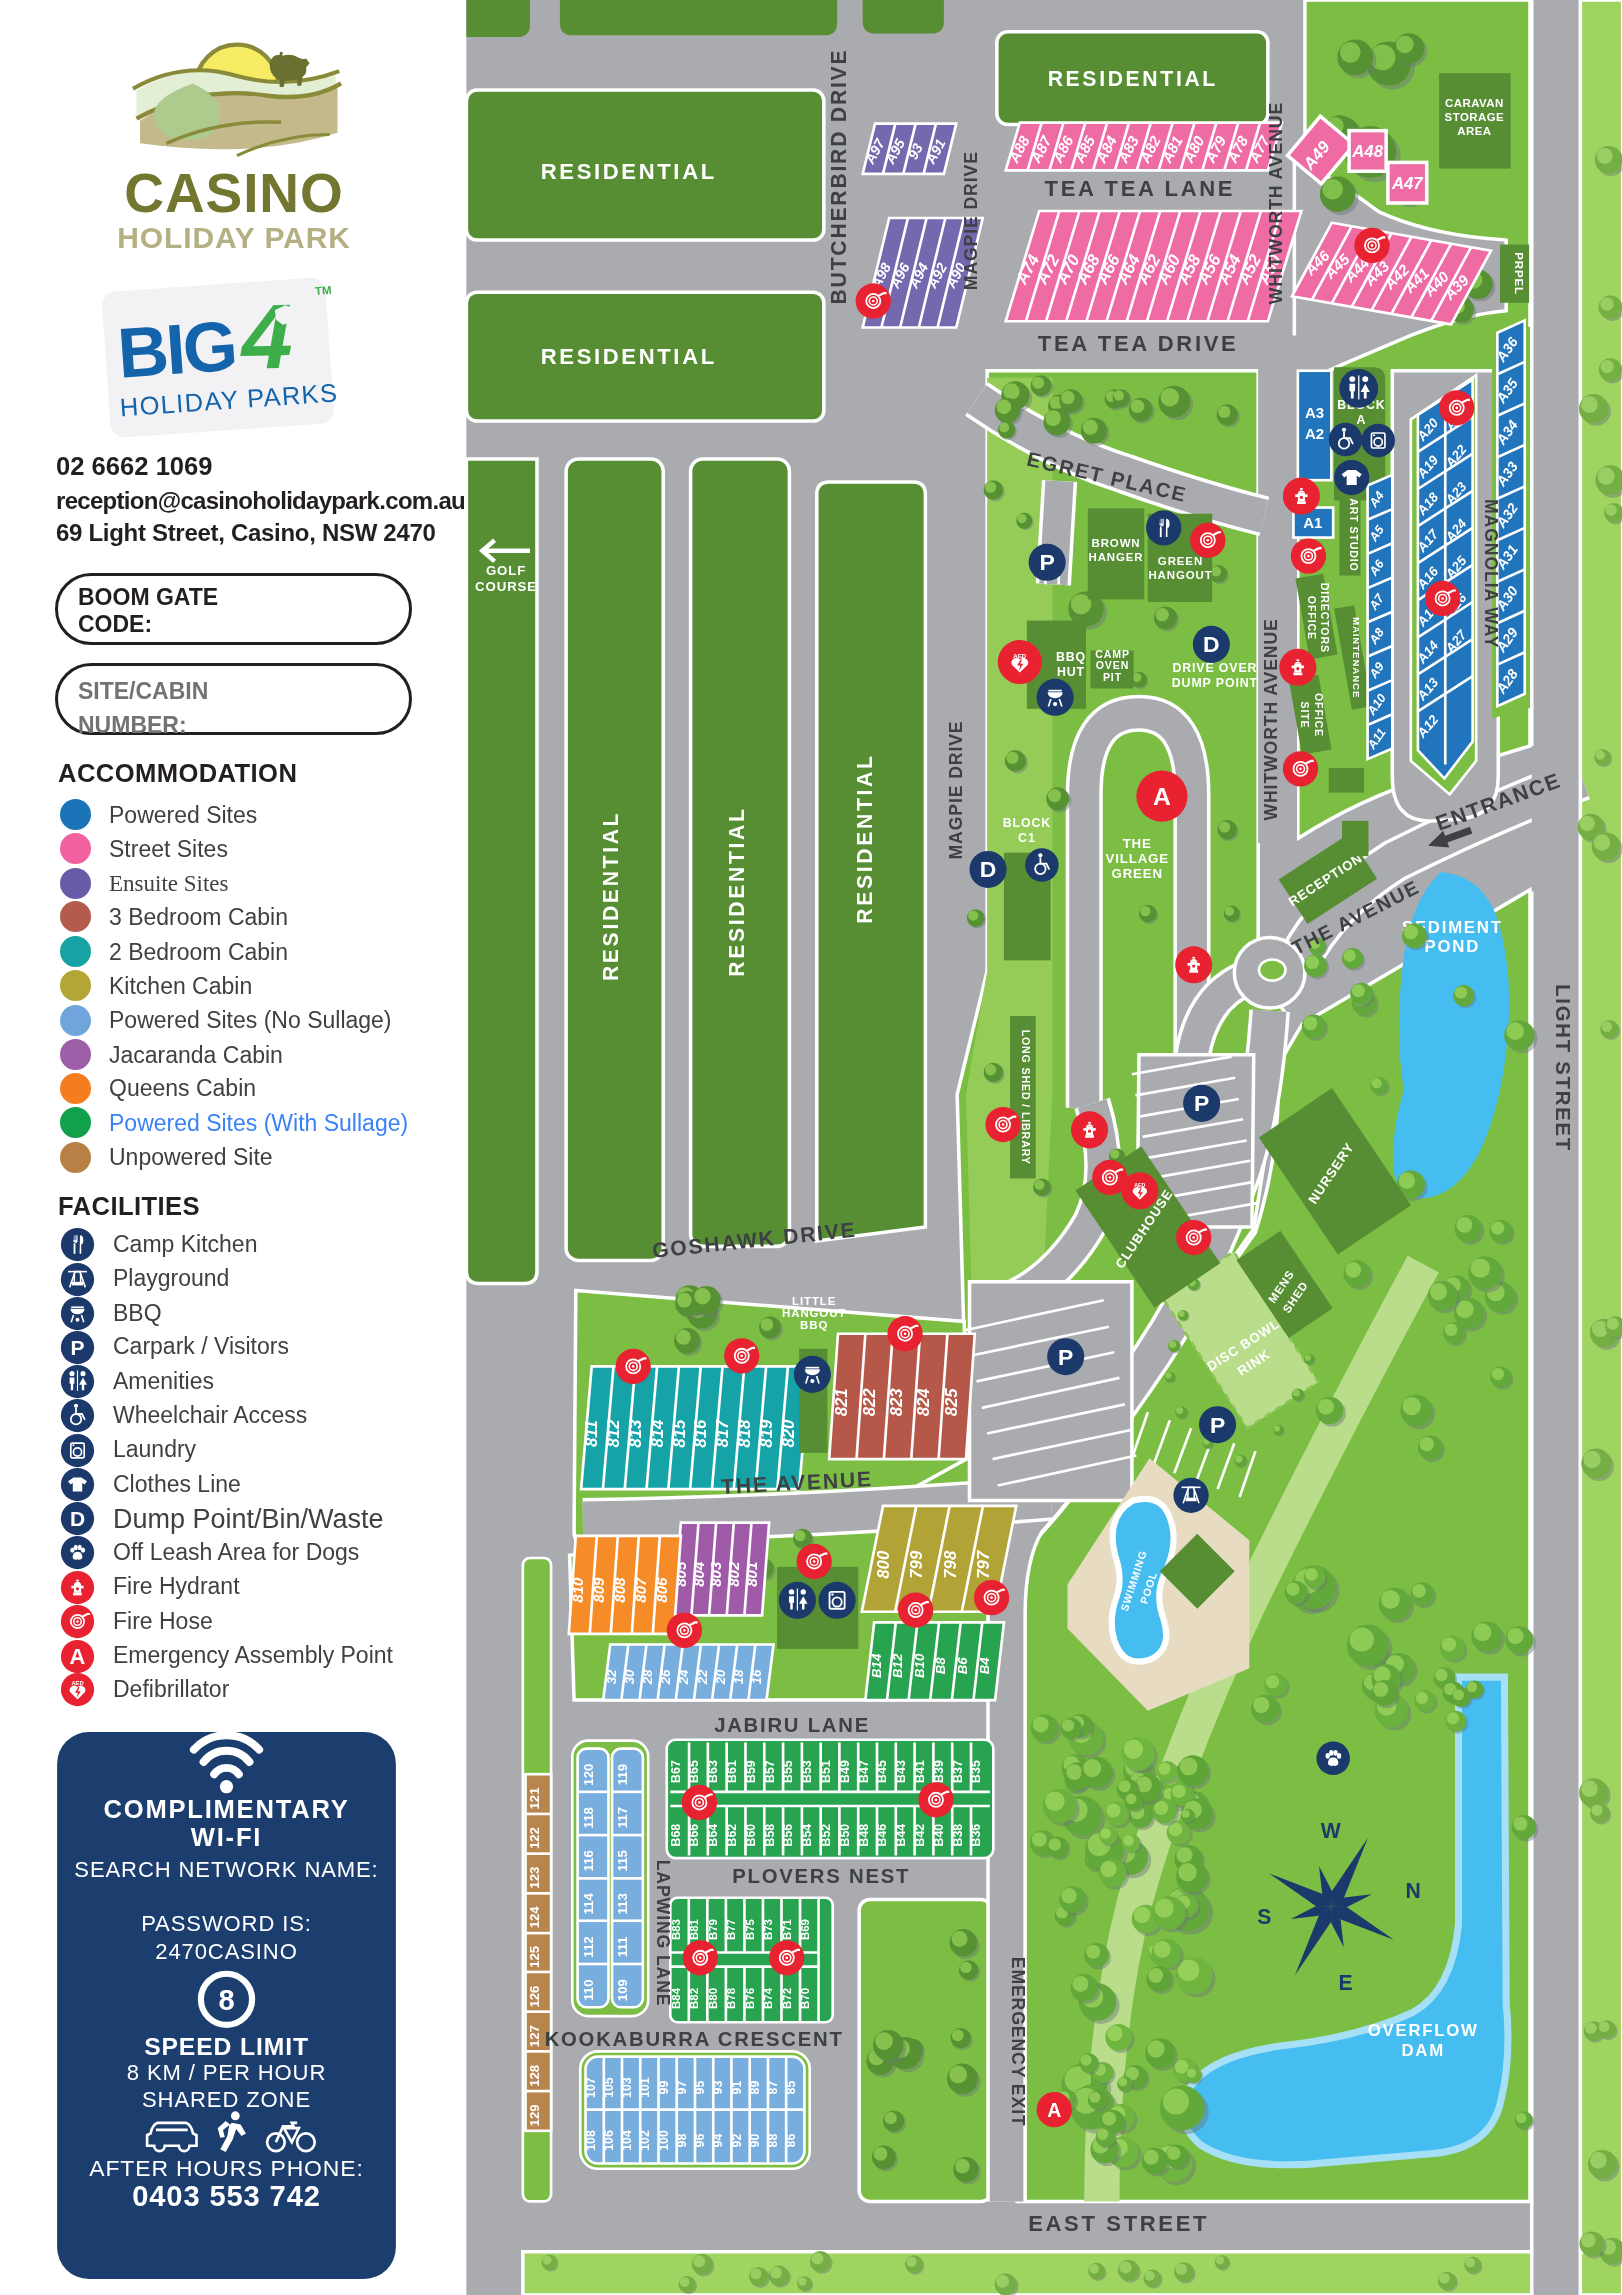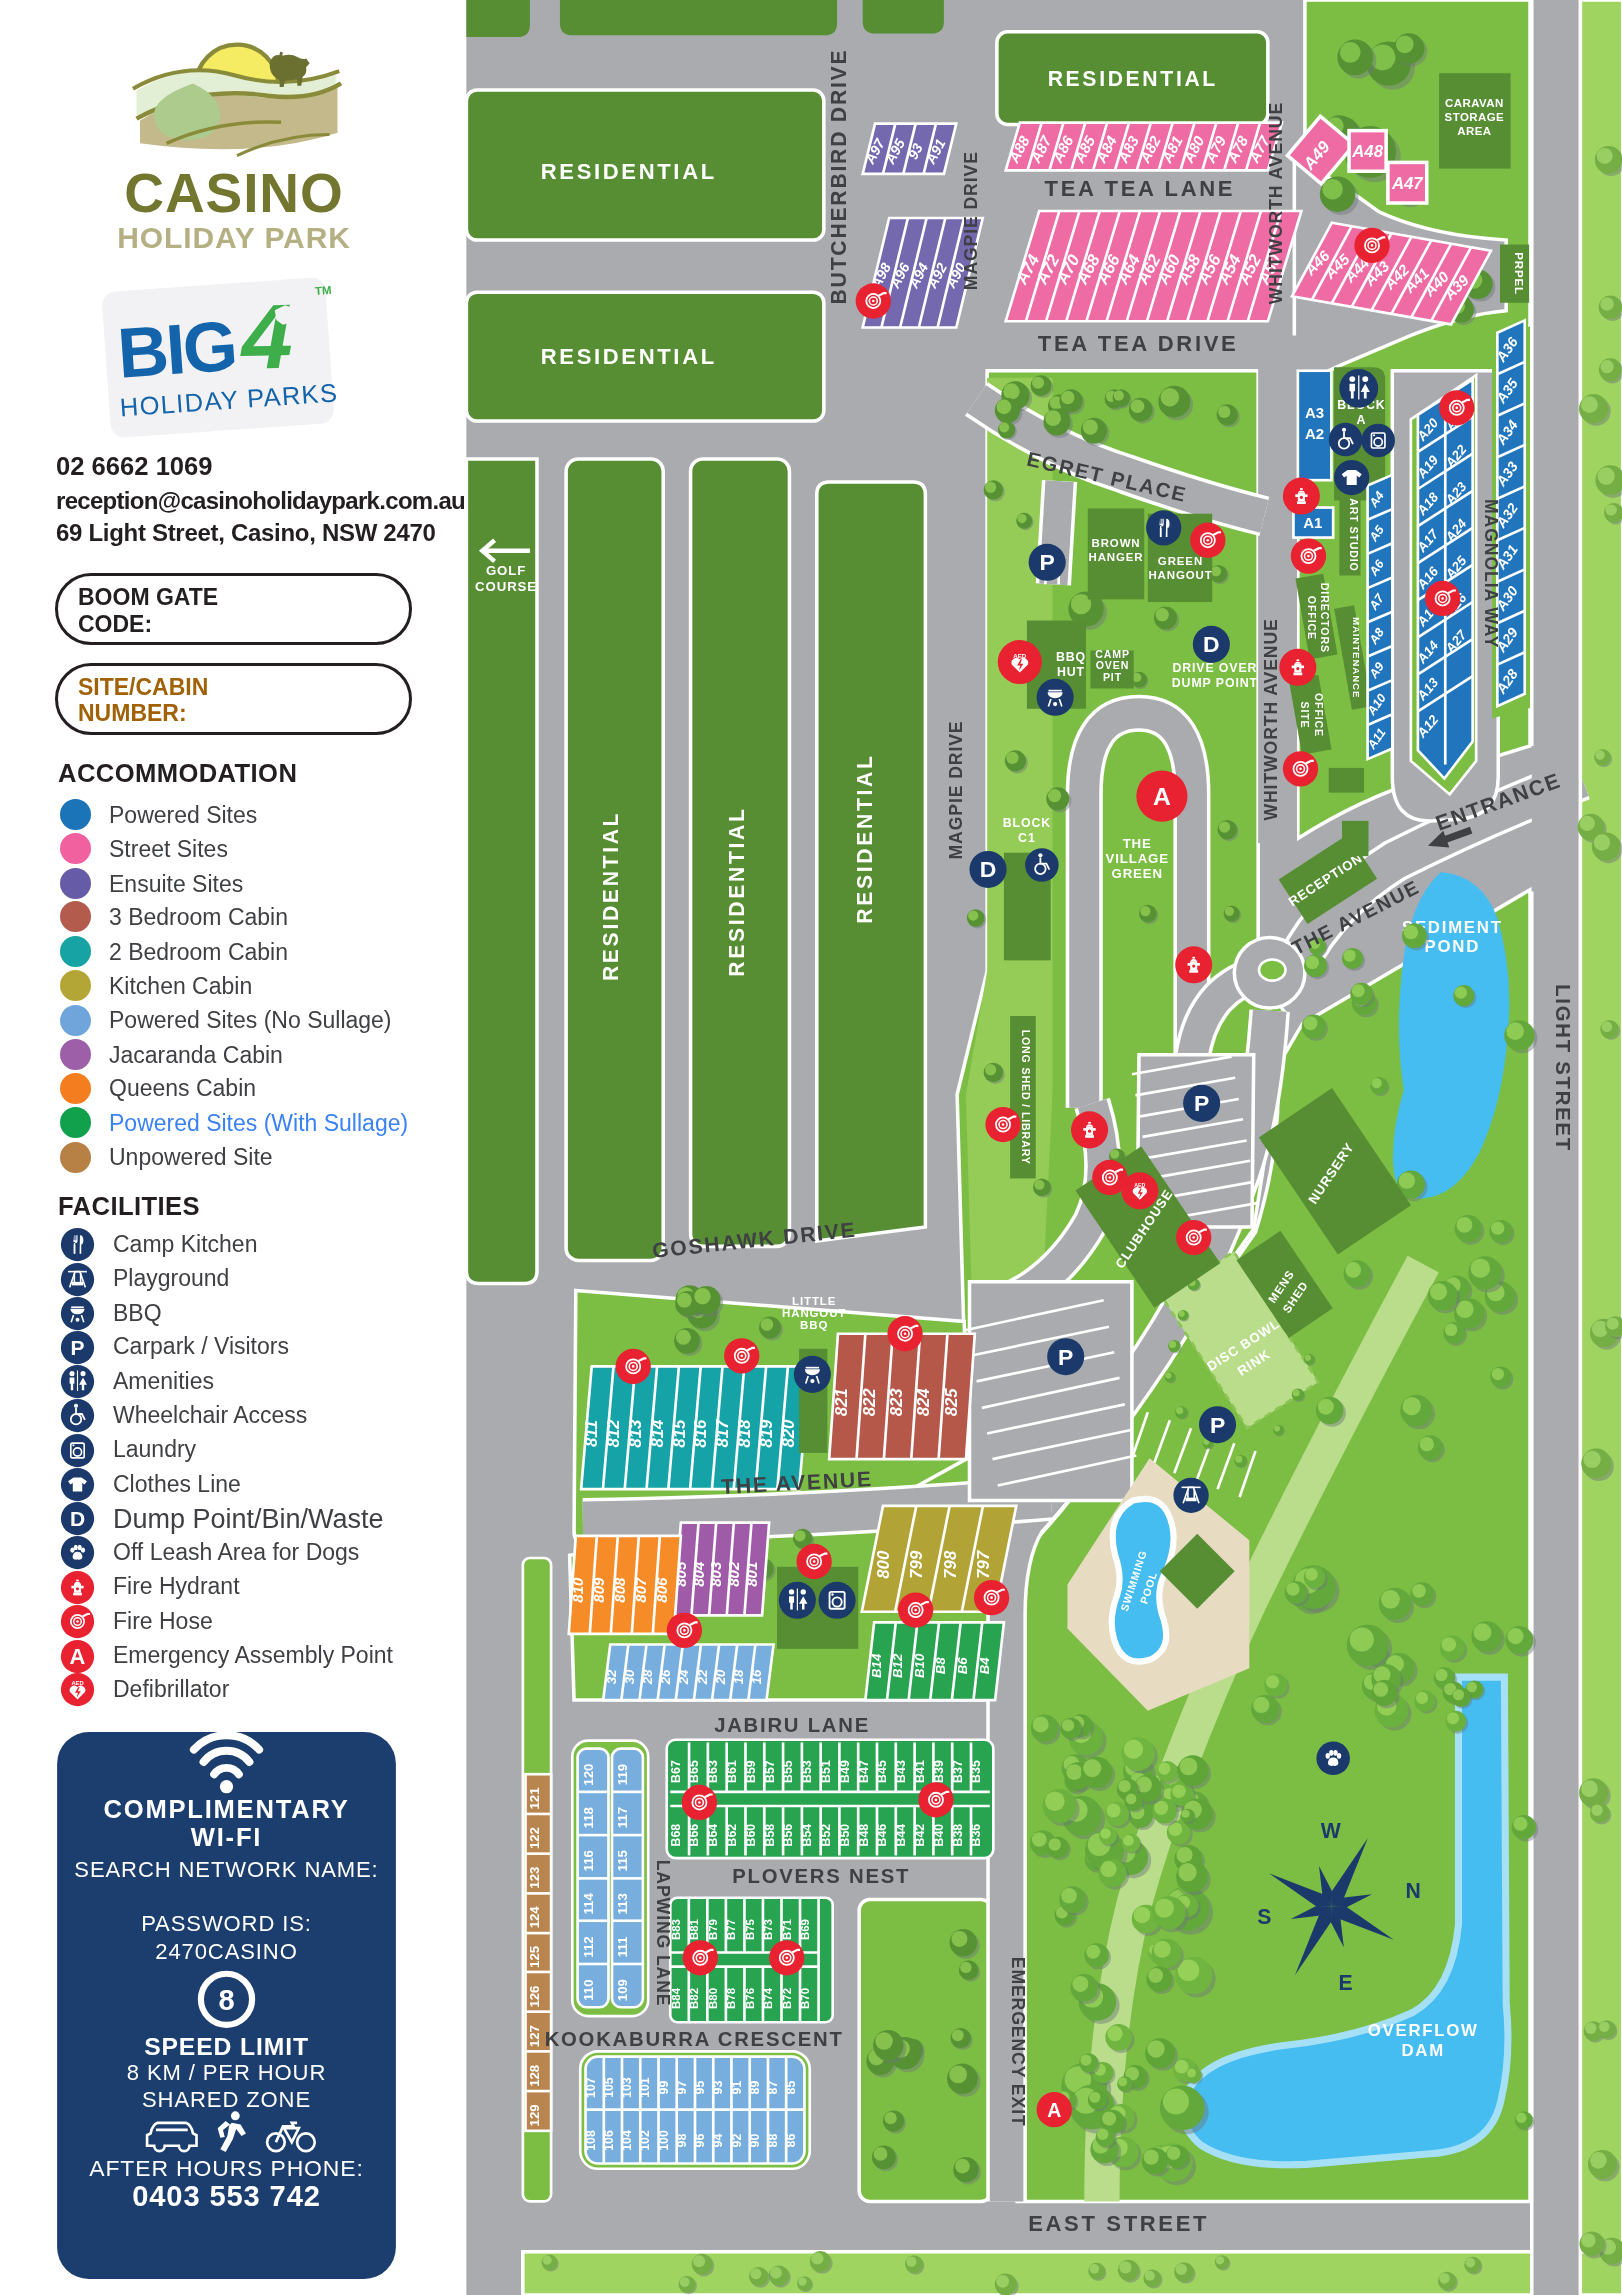--- a/index.html
+++ b/index.html
@@ -2309,28 +2309,28 @@
 <text x="250" y="34" font-family="Liberation Sans, sans-serif" font-size="13" font-weight="bold" fill="#3dae49">TM</text>
 <text x="20" y="156" font-family="Liberation Sans, sans-serif" font-size="29" fill="#1464ac" letter-spacing="1.5">HOLIDAY PARKS</text>
 </g>
     </svg></div>
 <div style="position:absolute;left:56px;top:452px;width:371px;font-family:'Liberation Sans',sans-serif;font-size:25.6px;font-weight:bold;color:#231f20">02 6662 1069</div>
 <div style="position:absolute;left:56px;top:487px;width:397px;font-family:'Liberation Sans',sans-serif;font-size:24px;font-weight:bold;color:#231f20;letter-spacing:-0.7px">reception@casinoholidaypark.com.au</div>
 <div style="position:absolute;left:56px;top:519px;width:397px;font-family:'Liberation Sans',sans-serif;font-size:24px;font-weight:bold;color:#231f20;letter-spacing:-0.3px">69 Light Street, Casino, NSW 2470</div>
 <div style="position:absolute;left:55px;top:573px;width:357px;height:72px;border:3.5px solid #231f20;border-radius:36px;font-family:'Liberation Sans',sans-serif;"></div>
 <div style="position:absolute;left:78px;top:584px;width:265px;font-family:'Liberation Sans',sans-serif;;font-size:23px;font-weight:bold;color:#231f20;line-height:26.5px">BOOM GATE<br>CODE:</div>
 <div style="position:absolute;left:55px;top:663px;width:357px;height:72px;border:3.5px solid #231f20;border-radius:36px;font-family:'Liberation Sans',sans-serif;"></div>
-<div style="position:absolute;left:78px;top:674px;width:265px;font-family:'Liberation Sans',sans-serif;;font-size:23px;font-weight:bold;color:#a16207;line-height:26px">SITE/CABIN<br>NUMBER:</div>
+<div style="position:absolute;left:78px;top:674px;width:265px;font-family:'Liberation Sans',sans-serif;;font-size:23px;font-weight:bold;color:#737373;line-height:34px">SITE/CABIN<br>NUMBER:</div>
 <div style="position:absolute;left:58px;top:759px;width:353px;font-family:'Liberation Sans',sans-serif;font-size:25.6px;font-weight:bold;color:#231f20;letter-spacing:0.4px">ACCOMMODATION</div>
 <div style="position:absolute;left:60px;top:799px;width:31px;height:31px;border-radius:50%;background:#1b74b8"></div>
 <div style="position:absolute;left:109px;top:802px;font-family:'Liberation Sans',sans-serif;font-size:23px;color:#3f4043">Powered Sites</div>
 <div style="position:absolute;left:60px;top:833px;width:31px;height:31px;border-radius:50%;background:#f1609f"></div>
 <div style="position:absolute;left:109px;top:836px;font-family:'Liberation Sans',sans-serif;font-size:23px;color:#3f4043">Street Sites</div>
 <div style="position:absolute;left:60px;top:868px;width:31px;height:31px;border-radius:50%;background:#655ba7"></div>
-<div style="position:absolute;left:109px;top:871px;font-family:Liberation Sans, sans-serif;font-size:23px;color:#3f4043">Ensuite Sites</div>
+<div style="position:absolute;left:109px;top:871px;font-family:Liberation Serif, serif;font-size:23px;color:#3f4043">Ensuite Sites</div>
 <div style="position:absolute;left:60px;top:901px;width:31px;height:31px;border-radius:50%;background:#b35b4d"></div>
 <div style="position:absolute;left:109px;top:904px;font-family:'Liberation Sans',sans-serif;font-size:23px;color:#3f4043">3 Bedroom Cabin</div>
 <div style="position:absolute;left:60px;top:936px;width:31px;height:31px;border-radius:50%;background:#17a3a3"></div>
 <div style="position:absolute;left:109px;top:939px;font-family:'Liberation Sans',sans-serif;font-size:23px;color:#3f4043">2 Bedroom Cabin</div>
 <div style="position:absolute;left:60px;top:970px;width:31px;height:31px;border-radius:50%;background:#b3a636"></div>
 <div style="position:absolute;left:109px;top:973px;font-family:'Liberation Sans',sans-serif;font-size:23px;color:#3f4043">Kitchen Cabin</div>
 <div style="position:absolute;left:60px;top:1005px;width:31px;height:31px;border-radius:50%;background:#6fa5da"></div>
 <div style="position:absolute;left:109px;top:1007px;font-family:'Liberation Sans',sans-serif;font-size:23px;color:#3f4043">Powered Sites (No Sullage)</div>
 <div style="position:absolute;left:60px;top:1039px;width:31px;height:31px;border-radius:50%;background:#9d5fa8"></div>
 <div style="position:absolute;left:109px;top:1042px;font-family:'Liberation Sans',sans-serif;font-size:23px;color:#3f4043">Jacaranda Cabin</div>

